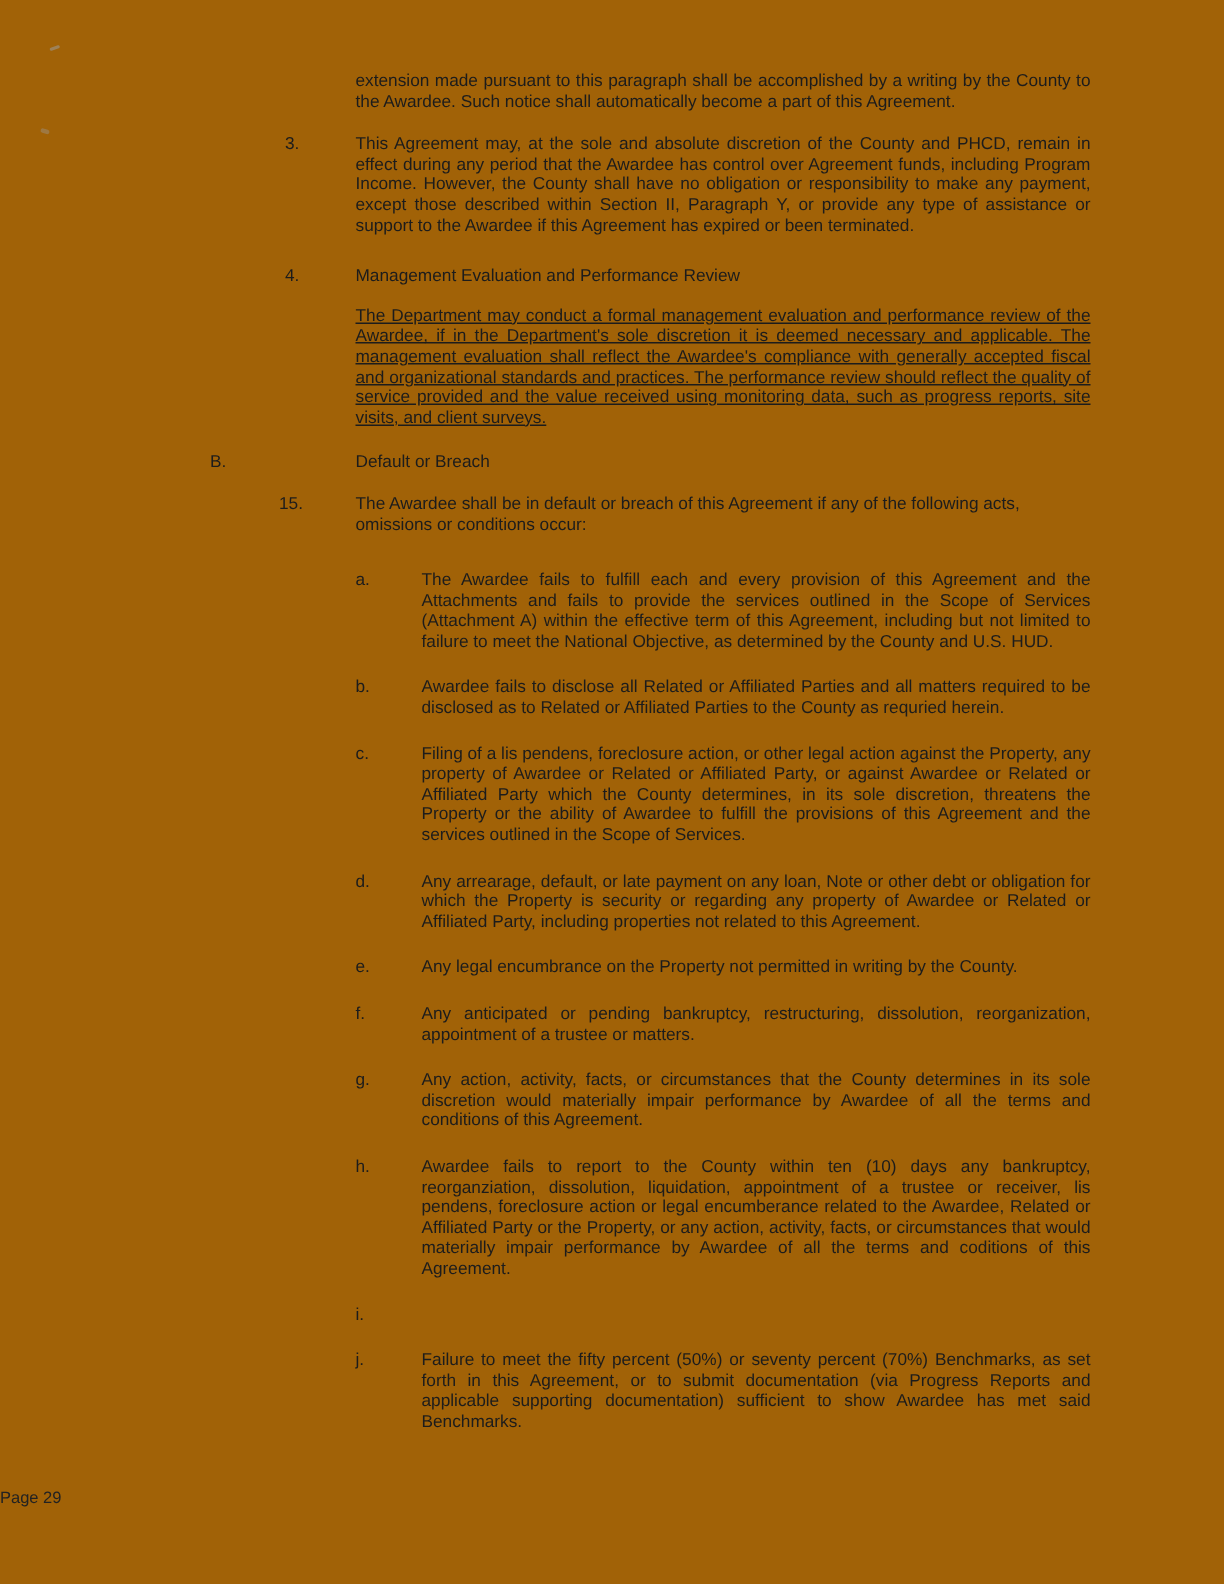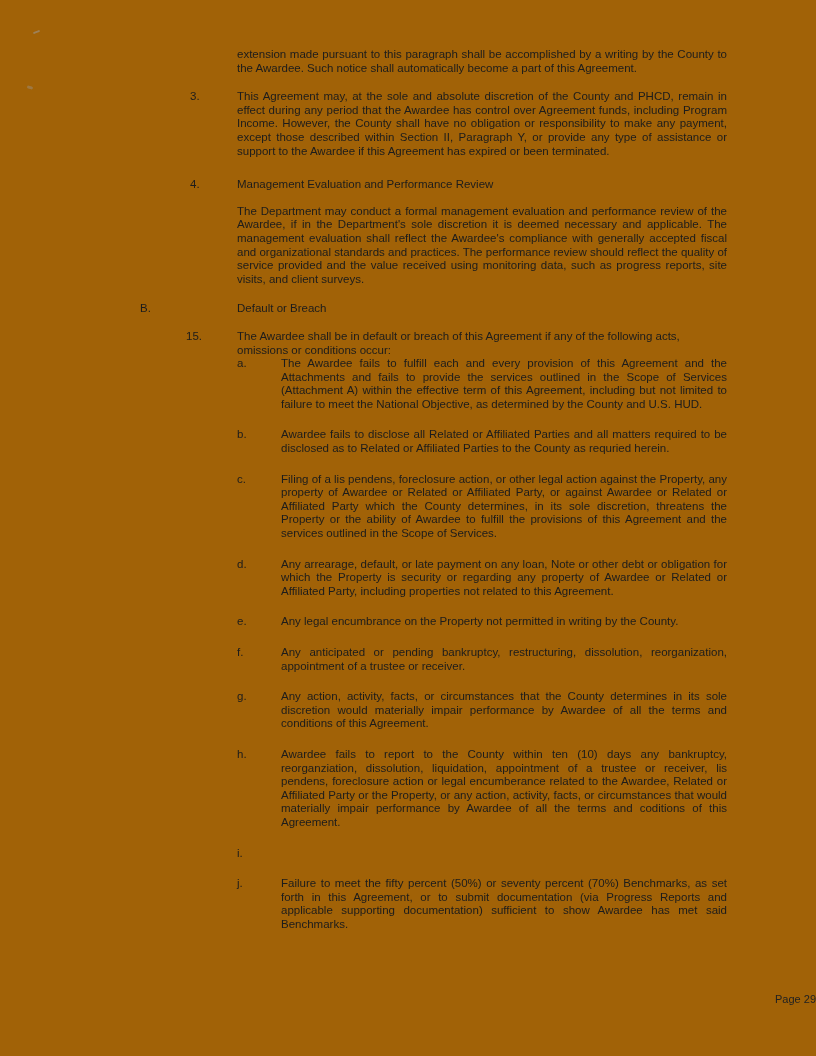--- a/index.html
+++ b/index.html
@@ -39,41 +39,42 @@
   .row .marker { flex-shrink: 0; }
   .row .text { width: 490px; }
 
   .row-num { margin-left: 190px; margin-bottom: 20px; }
   .row-num .marker { width: 47px; }
 
   .body-para {
     margin-left: 237px;
     width: 490px;
     margin-bottom: 16px;
+    text-decoration: underline;
   }
   .heading-row { margin-bottom: 13px; }
 
   .row-section { margin-left: 140px; margin-bottom: 14px; }
   .row-section .marker { width: 97px; }
 
-  .row-15 { margin-left: 186px; margin-bottom: 0; }
+  .row-15 { margin-left: 186px; margin-bottom: 24px; }
   .row-15 .marker { width: 51px; }
 
   .row-letter { margin-left: 237px; margin-bottom: 17px; }
   .row-letter .marker { width: 44px; }
   .row-letter .text { width: 446px; }
 
   .bold { font-weight: normal; }
 
   .footer {
     position: absolute;
     top: 993px;
     left: 0;
     width: 816px;
-    text-align: right;
+    text-align: left;
     font-size: 11px;
     color: #222;
   }
   .artifact {
     position: absolute;
     background: #9a9a9a;
     opacity: 0.55;
     border-radius: 2px;
   }
   .artifact-1 { left: 33px; top: 31px; width: 7px; height: 2px; transform: rotate(-20deg); }
@@ -132,21 +133,21 @@
       <p class="text just">Any arrearage, default, or late payment on any loan, Note or other debt or obligation for which the Property is security or regarding any property of Awardee or Related or Affiliated Party, including properties not related to this Agreement.</p>
     </div>
 
     <div class="row row-letter">
       <span class="marker">e.</span>
       <p class="text">Any legal encumbrance on the Property not permitted in writing by the County.</p>
     </div>
 
     <div class="row row-letter">
       <span class="marker">f.</span>
-      <p class="text just">Any anticipated or pending bankruptcy, restructuring, dissolution, reorganization, appointment of a trustee or receiver.</p>
+      <p class="text just">Any anticipated or pending bankruptcy, restructuring, dissolution, reorganization, appointment of a trustee or matters.</p>
     </div>
 
     <div class="row row-letter">
       <span class="marker">g.</span>
       <p class="text just">Any action, activity, facts, or circumstances that the County determines in its sole discretion would materially impair performance by Awardee of all the terms and conditions of this Agreement.</p>
     </div>
 
     <div class="row row-letter">
       <span class="marker">h.</span>
       <p class="text just">Awardee fails to report to the County within ten (10) days any bankruptcy, reorganziation, dissolution, liquidation, appointment of a trustee or receiver, lis pendens, foreclosure action or legal encumberance related to the Awardee, Related or Affiliated Party or the Property, or any action, activity, facts, or circumstances that would materially impair performance by Awardee of all the terms and coditions of this Agreement.</p>

